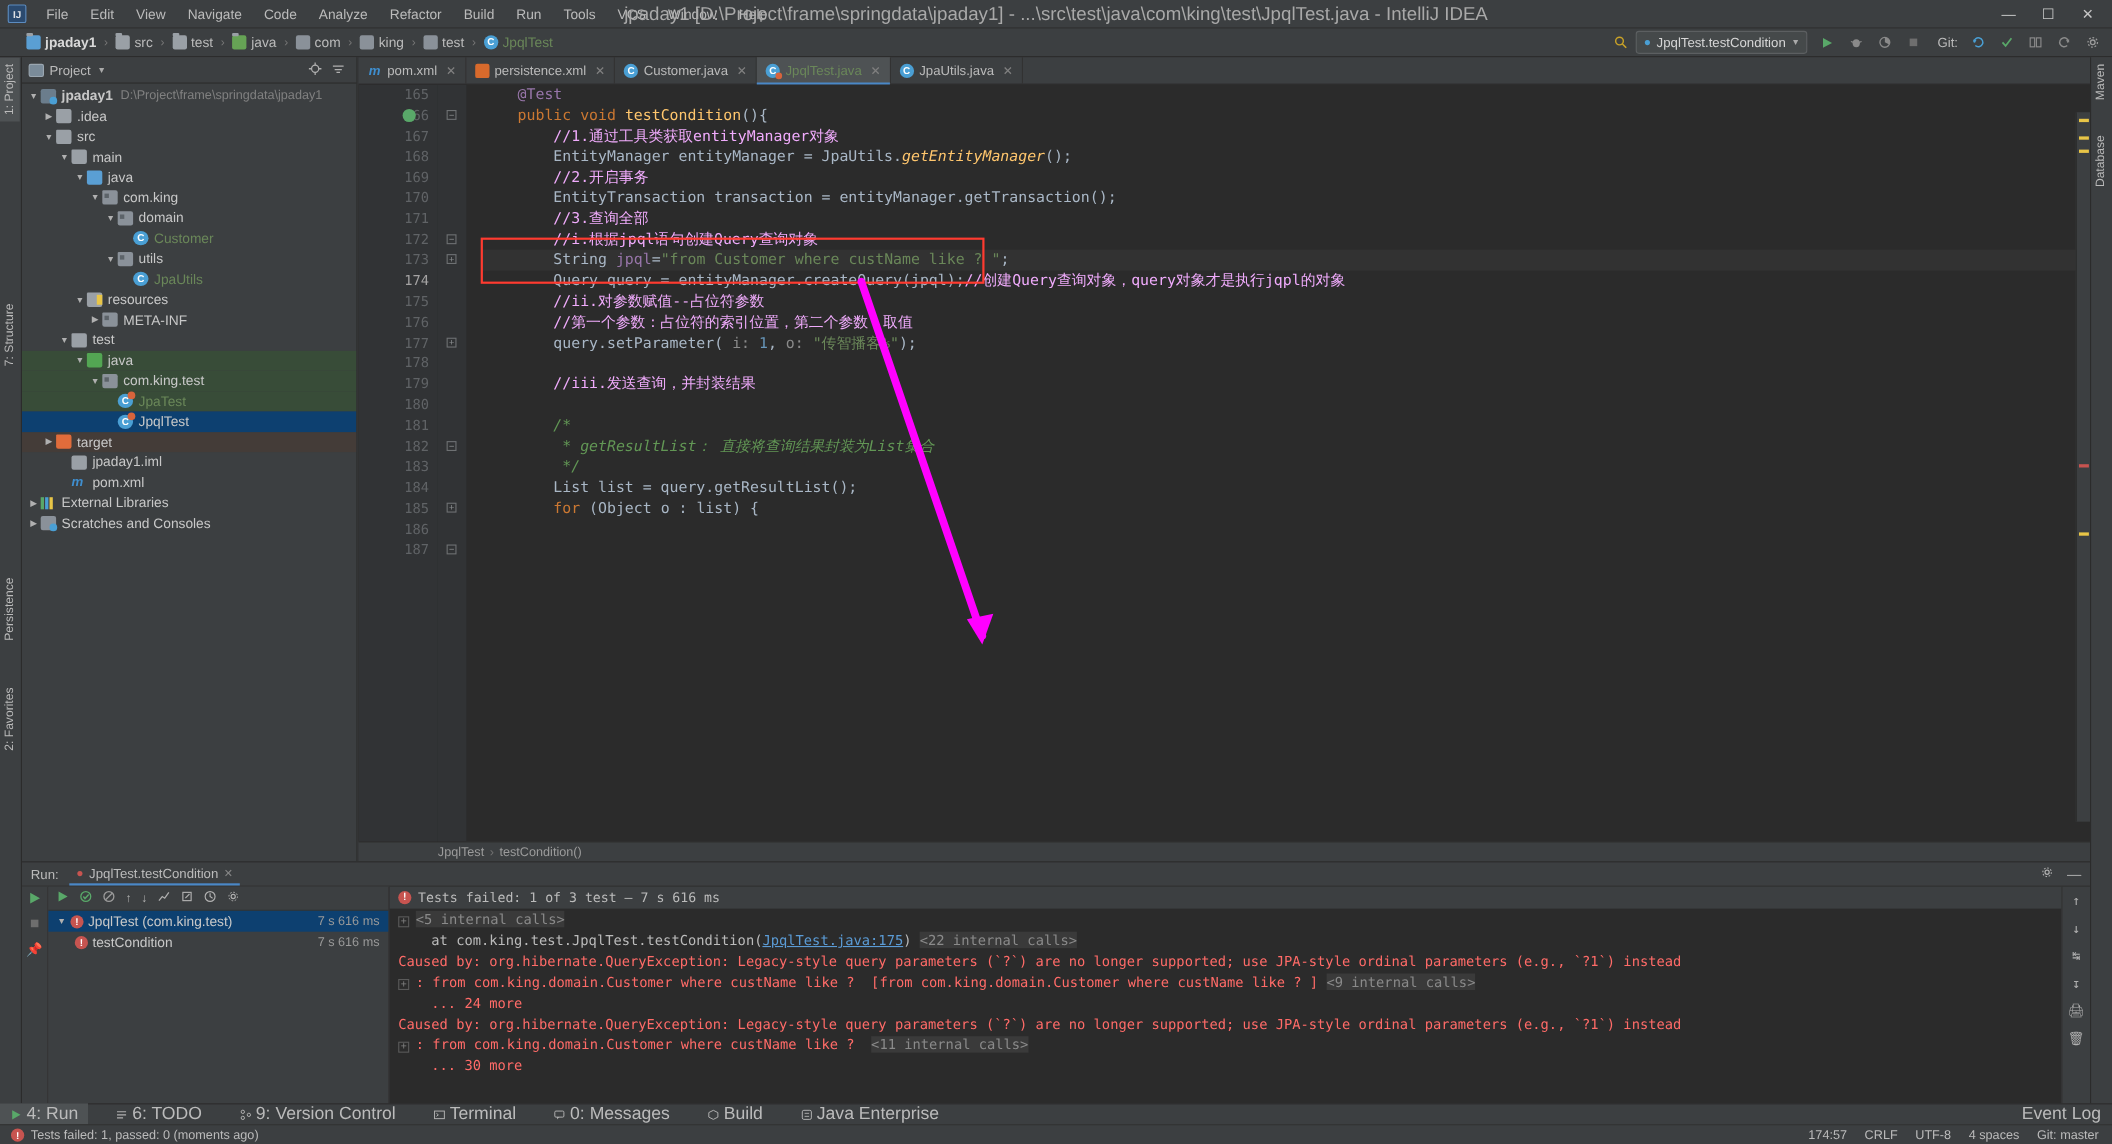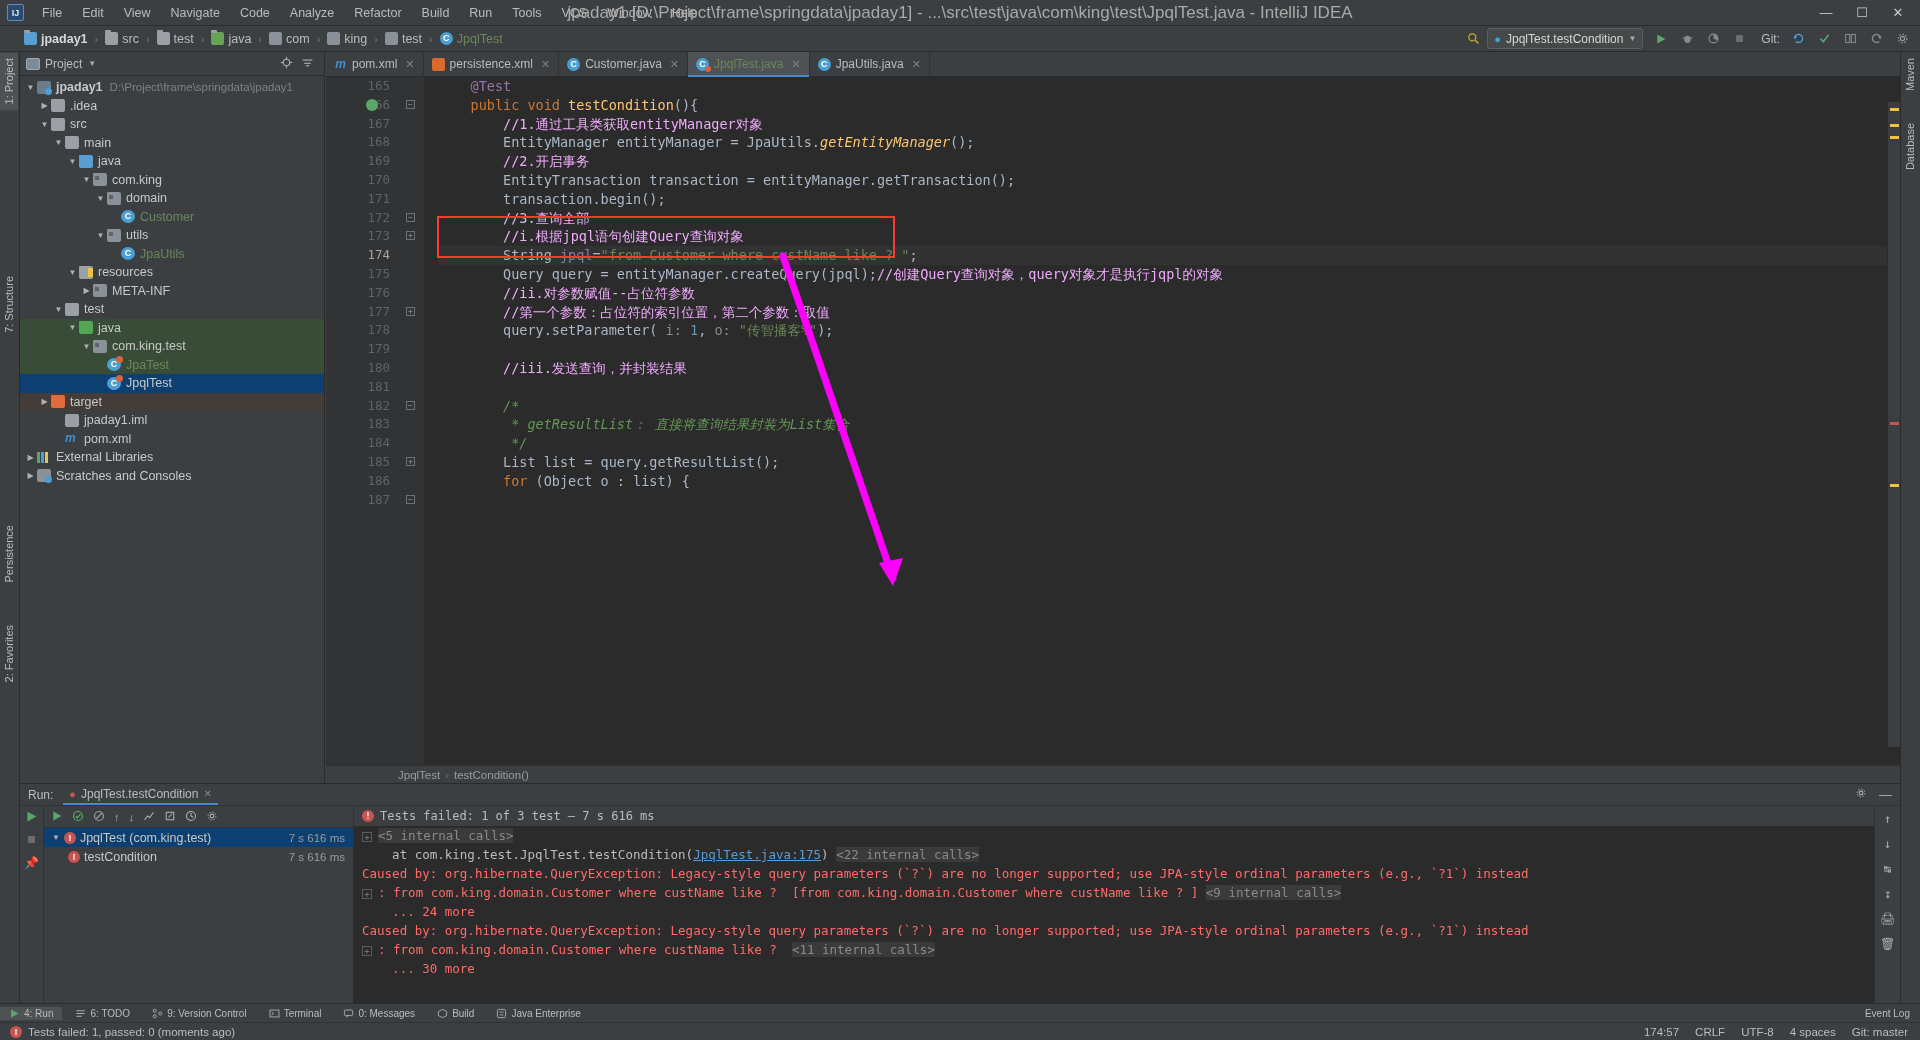--- a/index.html
+++ b/index.html
@@ -150,21 +150,21 @@
   .cline .grey{ color:#8a8a8a; background:#3a3a3a; }
   .cline .lnk{ color:#5b9bd5; text-decoration:underline;}
   .cline .plus{ color:#808080; }
   .crightbar{ position:absolute; right:0; top:0; bottom:0; width:26px; background:#3c3f41;
      display:flex; flex-direction:column; align-items:center; gap:11px; padding-top:6px;
      border-left:1px solid #323232;}
   .crightbar div{ font-size:12px; color:#b0b0b0;}
 
   
   .toolbtnbar{ position:absolute; left:0; right:0; bottom:18px; height:19px; background:#3c3f41;
-     display:flex; align-items:center; font-size:10px; color:#bbb; gap:4px;
+     display:flex; align-items:center; font-size:16px; color:#bbb; gap:16px;
      border-top:1px solid #2b2b2b;}
   .toolbtnbar .item{ display:flex; align-items:center; gap:4px; padding:1px 9px;}
   .toolbtnbar .item.sel{ background:#4e5254;}
   .toolbtnbar .right{ margin-left:auto; display:flex; align-items:center; gap:5px; padding-right:10px;}
   .statusbar{ position:absolute; left:0; right:0; bottom:0; height:18px; background:#3c3f41;
      display:flex; align-items:center; font-size:11.5px; color:#bbbbbb; padding-left:10px;
      gap:6px; border-top:1px solid #323232;}
   .statusbar .right{ margin-left:auto; display:flex; align-items:center; gap:16px; padding-right:12px;}
   .fail-dot{ width:12px;height:12px;border-radius:50%;background:#c75450;color:#fff;
      font-size:9px; text-align:center; line-height:12px; font-weight:bold; display:inline-block;}
@@ -578,21 +578,20 @@
             <span style="position:absolute;left:8px;top:4px;width:9px;height:9px;border:1px solid #6e7173;color:#8a8d8f;font-size:8px;line-height:8px;text-align:center;">−</span>
           </div>
         </div>
       <div class="codelines" id="codelines">
           <div class="cl">    <span class="fld">@Test</span></div>
           <div class="cl">    <span class="kw">public</span> <span class="kw">void</span> <span class="mth">testCondition</span>(){</div>
           <div class="cl">        <span class="cmt">//1.通过工具类获取entityManager对象</span></div>
           <div class="cl">        EntityManager entityManager = JpaUtils.<span class="mth italic">getEntityManager</span>();</div>
           <div class="cl">        <span class="cmt">//2.开启事务</span></div>
           <div class="cl">        EntityTransaction transaction = entityManager.getTransaction();</div>
-          <div class="cl">        transaction.begin();</div>
           <div class="cl">        <span class="cmt">//3.查询全部</span></div>
           <div class="cl">        <span class="cmt">//i.根据jpql语句创建Query查询对象</span></div>
           <div class="cl" style="background: rgb(50, 50, 50);">        String <span class="fld">jpql</span>=<span class="str">"from Customer where custName like ? "</span>;</div>
           <div class="cl">        Query query = entityManager.createQuery(jpql);<span class="cmt">//创建Query查询对象，query对象才是执行jqpl的对象</span></div>
           <div class="cl">        <span class="cmt">//ii.对参数赋值--占位符参数</span></div>
           <div class="cl">        <span class="cmt">//第一个参数：占位符的索引位置，第二个参数：取值</span></div>
           <div class="cl">        query.setParameter(<span class="par"> i:</span> <span class="num">1</span>, <span class="par">o:</span> <span class="str">"传智播客%"</span>);</div>
           <div class="cl"></div>
           <div class="cl">        <span class="cmt">//iii.发送查询，并封装结果</span></div>
           <div class="cl"></div>

